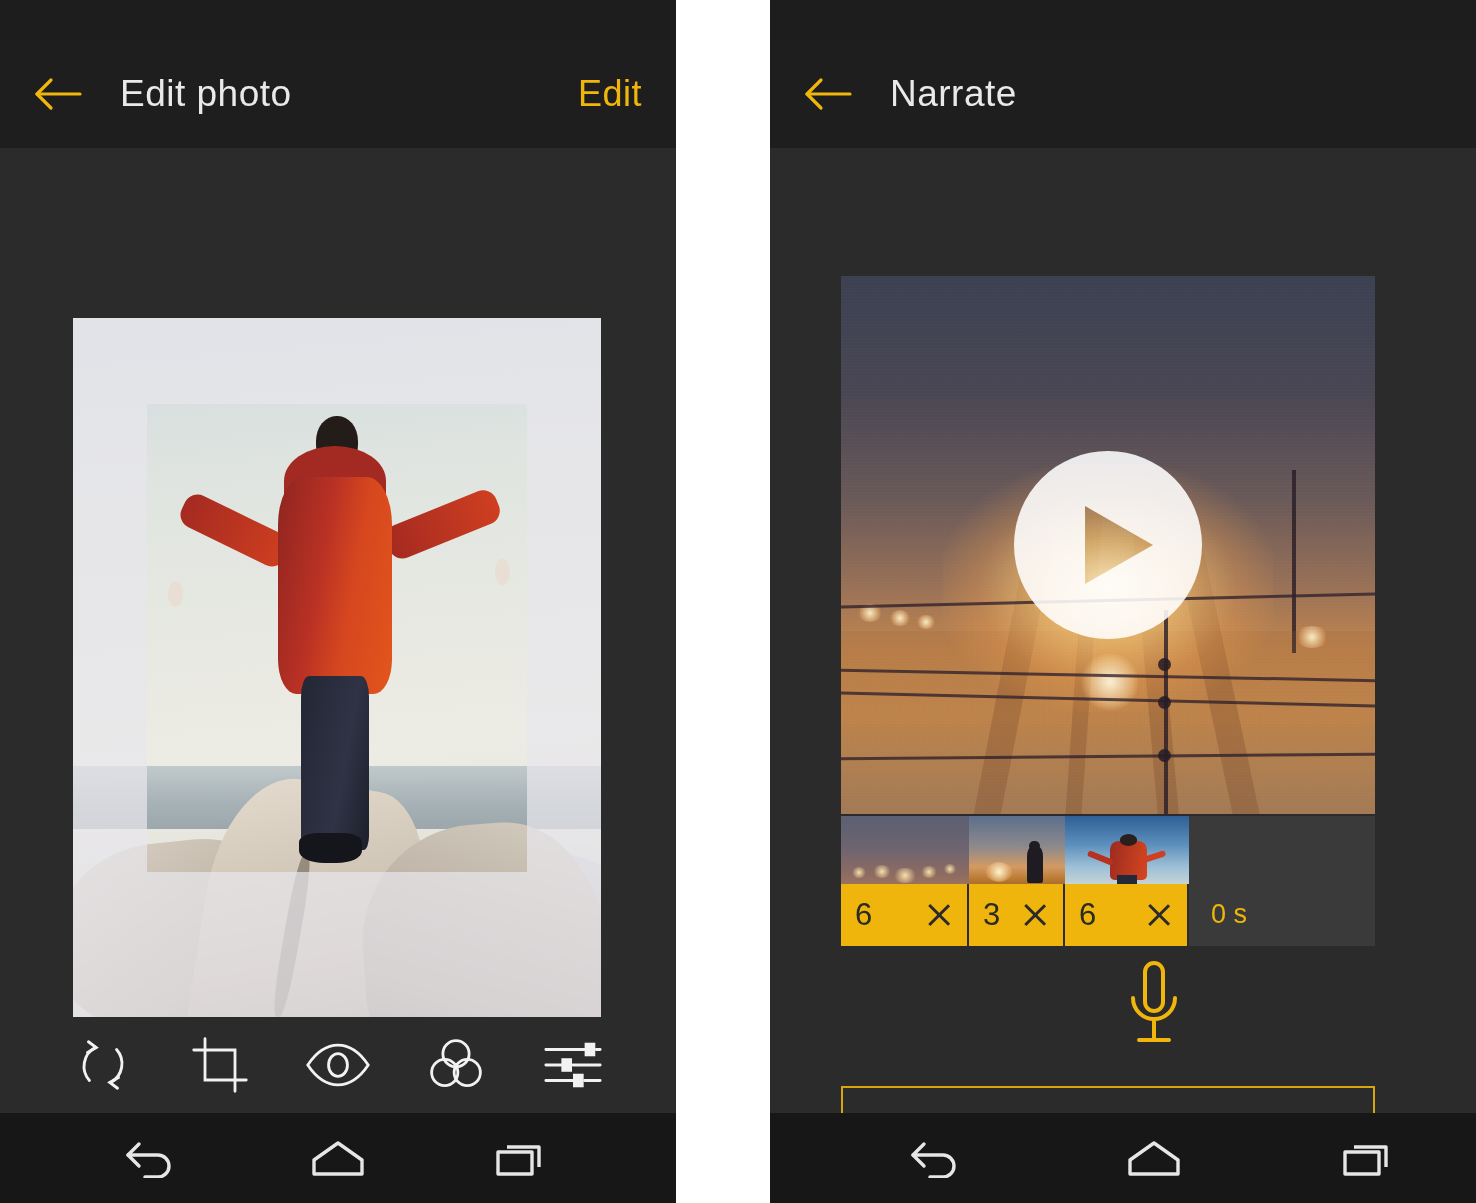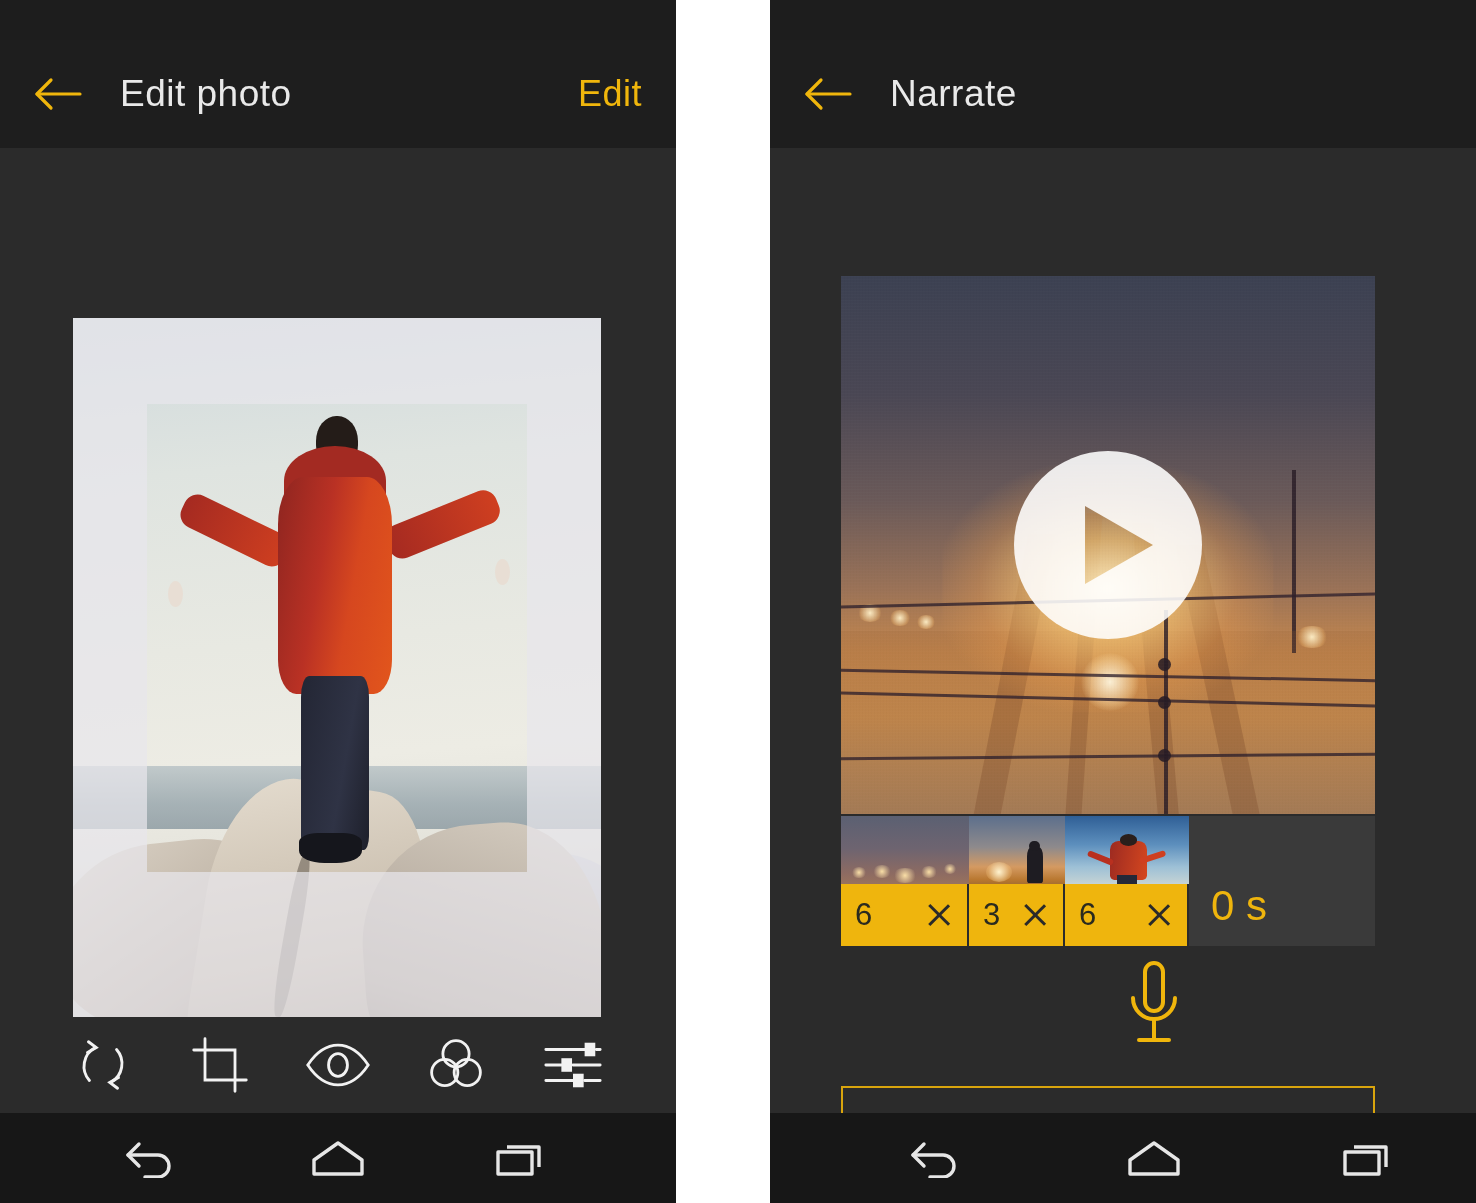--- a/index.html
+++ b/index.html
@@ -107,21 +107,21 @@
   .clip-thumb{position:absolute;left:0;right:0;top:0;height:82px;}
   .clip-bar{position:absolute;left:0;right:0;bottom:0;height:62px;background:#efb50d;
       display:flex;align-items:center;justify-content:space-between;padding:0 14px;box-sizing:border-box;
       border-right:2px solid #2b2b2b;}
   .clip-dur{color:#2a2a1f;font-size:31px;font-weight:400;}
   .clip-x{width:28px;height:28px;position:relative;}
   .clip-x:before,.clip-x:after{content:"";position:absolute;left:50%;top:0;width:2.6px;height:28px;background:#2a2a2a;}
   .clip-x:before{transform:translateX(-50%) rotate(45deg);}
   .clip-x:after{transform:translateX(-50%) rotate(-45deg);}
   .clip-rest{flex:1;display:flex;align-items:flex-end;}
-  .clip-total{color:#efb50d;font-size:42px;padding:0 0 16px 22px;}
+  .clip-total{color:#efb50d;font-size:27px;padding:0 0 16px 22px;}
 
   
   .th-fog{position:absolute;inset:0;background:linear-gradient(180deg,#5b6072 0%,#6e6470 40%,#8d6b62 70%,#a87c58 100%);}
   .th-fog .gl{position:absolute;border-radius:50%;background:radial-gradient(circle,rgba(255,228,170,.95),transparent 70%);}
   .th-sunset{position:absolute;inset:0;background:linear-gradient(180deg,#5c6f8c 0%,#8e8a8c 38%,#d49a62 62%,#b8772f 78%,#6b5336 100%);}
   .th-sky{position:absolute;inset:0;background:linear-gradient(180deg,#2f5f96 0%,#5d8fbd 35%,#9dc0d6 62%,#cfd8d4 88%,#b9bcaf 100%);}
   .th-person{position:absolute;background:#1e1c22;}
 
   .mic{position:absolute;left:50%;top:812px;transform:translateX(-50%);width:70px;height:92px;}
 

